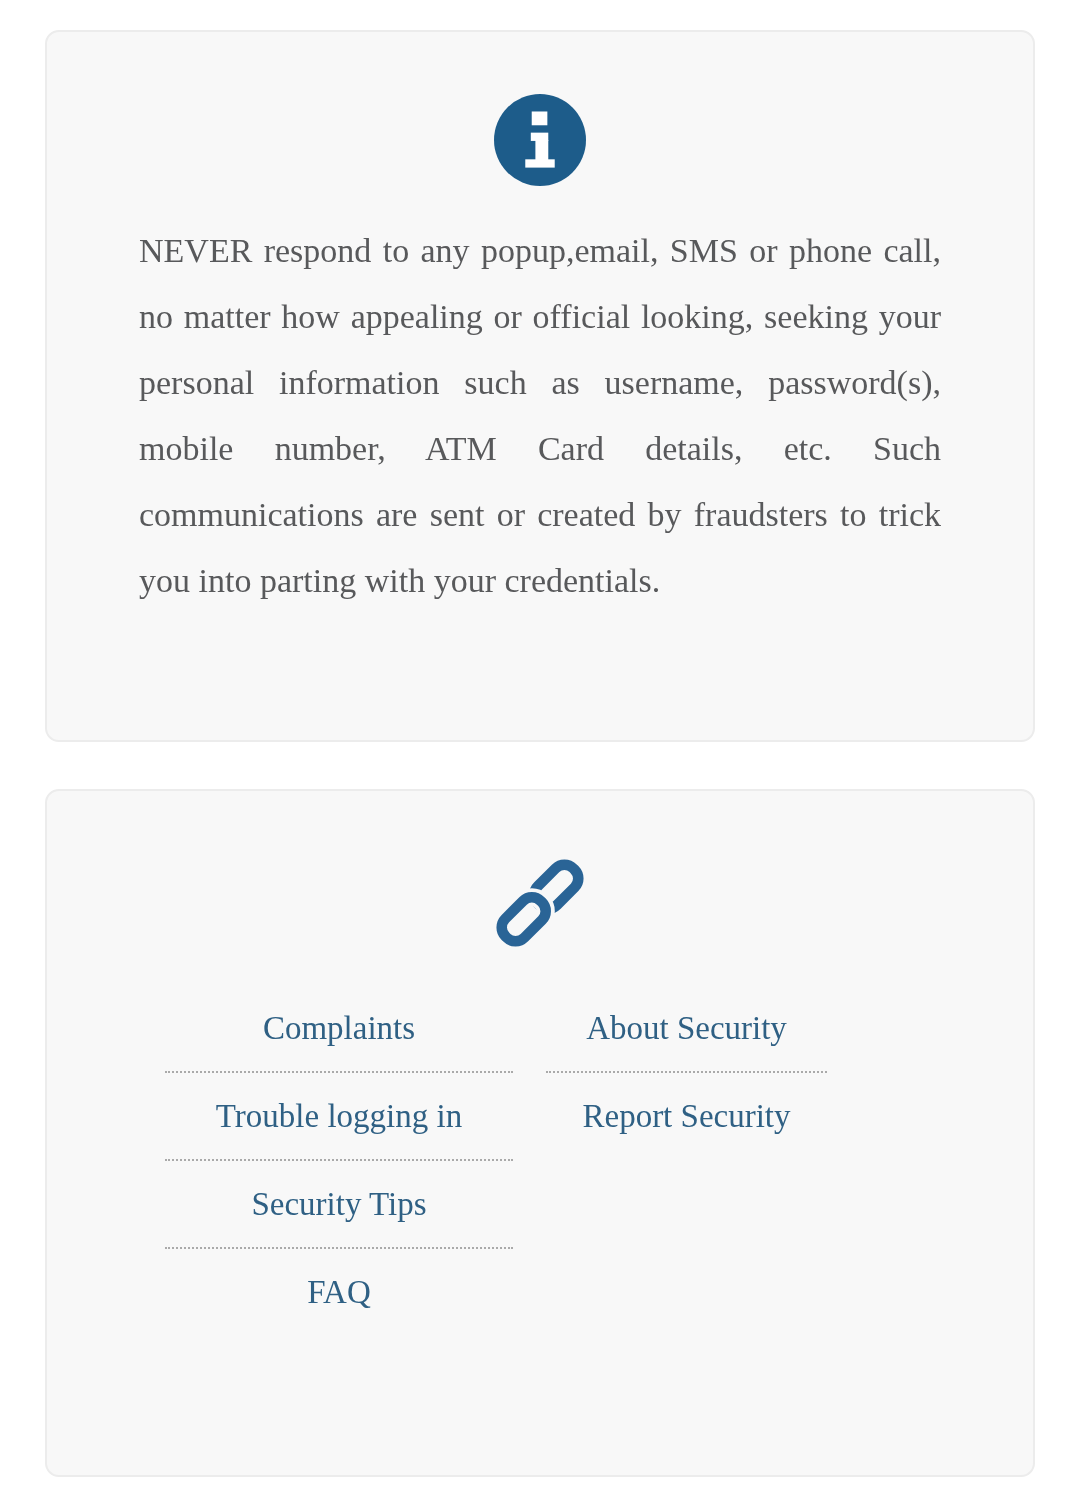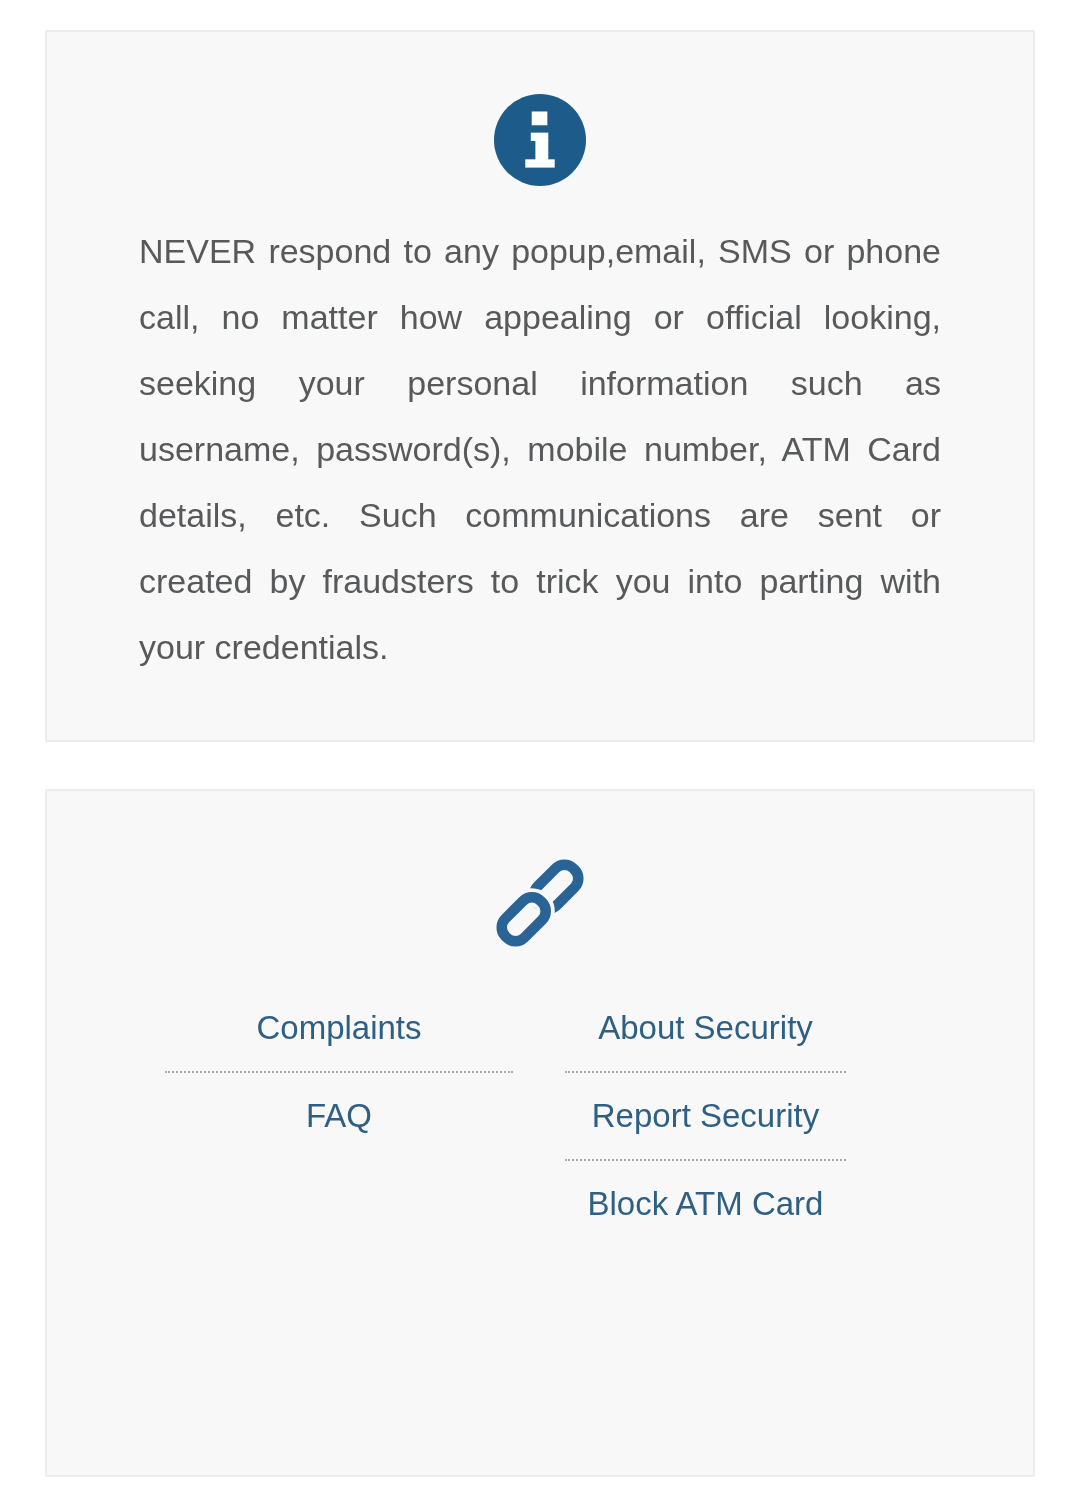--- a/index.html
+++ b/index.html
@@ -21,21 +21,22 @@
   .page{
     width:1080px;
     min-height:1494px;
     background:var(--page-bg);
     overflow:hidden;
   }
   .card{
     margin:0 45px;
     background:var(--card-bg);
     border:2px solid var(--card-border);
-    border-radius:2px;
+    border-radius:14px;
+    font-family:Liberation Serif, serif;
   }
   .card-notice{
     margin-top:30px;
     height:712px;
     padding:62px 92px 0 92px;
   }
   .card-links{
     margin-top:47px;
     height:688px;
     padding-top:58px;
@@ -49,21 +50,21 @@
   .chain-icon-svg .chain-gap{stroke:var(--card-bg);}
   .notice-text{
     margin-top:28px;
     font-size:34px;
     line-height:66px;
     color:var(--body-text-gray);
     text-align:justify;
   }
   .links-wrap{
     display:flex;
-    gap:52px;
+    gap:33px;
     margin-left:118px;
     margin-top:24px;
     width:fit-content;
   }
   .links-col{
     list-style:none;
   }
   .links-col-left{min-width:348px;}
   .links-col-right{min-width:281px;}
   .link-item{
@@ -109,23 +110,24 @@
           <rect class="chain-stroke" x="36" y="6" width="28" height="52" rx="13" stroke-width="11"></rect>
           <rect class="chain-gap" x="36" y="54" width="28" height="52" rx="13" stroke-width="19"></rect>
           <rect class="chain-stroke" x="36" y="54" width="28" height="52" rx="13" stroke-width="11"></rect>
         </g>
       </svg>
     </div>
 
     <div class="links-wrap">
       <ul class="links-col links-col-left">
         <li class="link-item">Complaints</li>
+        <li class="link-item">Trouble logging in</li>
+        <li class="link-item">Security Tips</li>
         <li class="link-item">FAQ</li>
       </ul>
       <ul class="links-col links-col-right">
         <li class="link-item">About Security</li>
         <li class="link-item">Report Security</li>
-        <li class="link-item">Block ATM Card</li>
       </ul>
     </div>
   </section>
 
 </div>
 
 </body></html>

